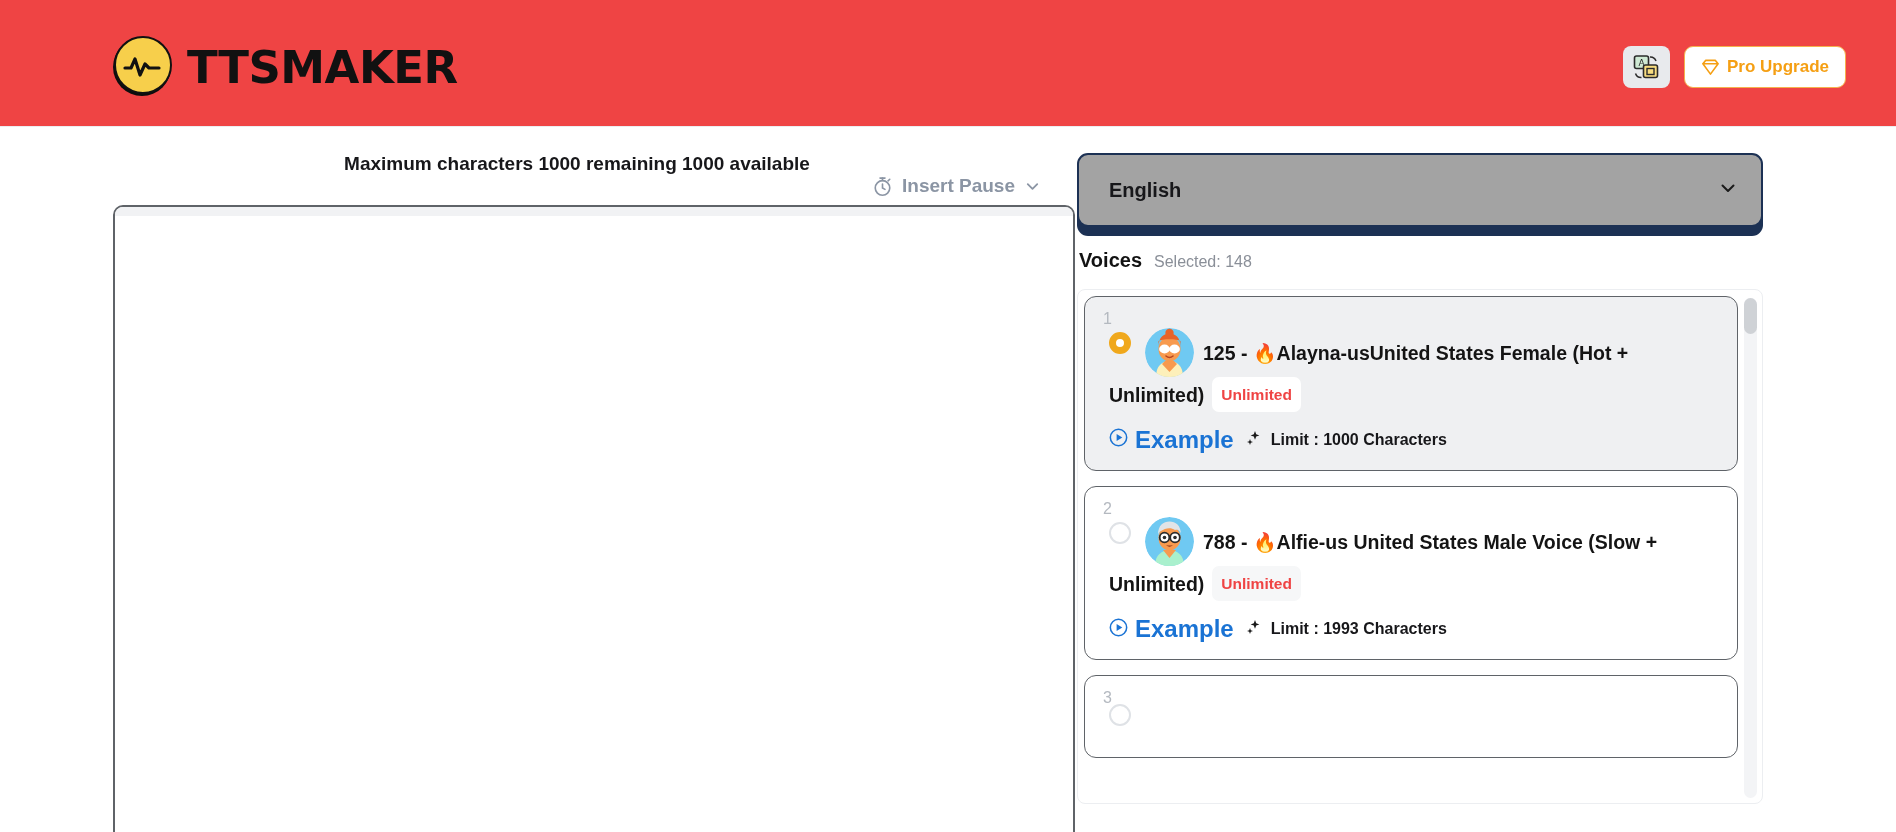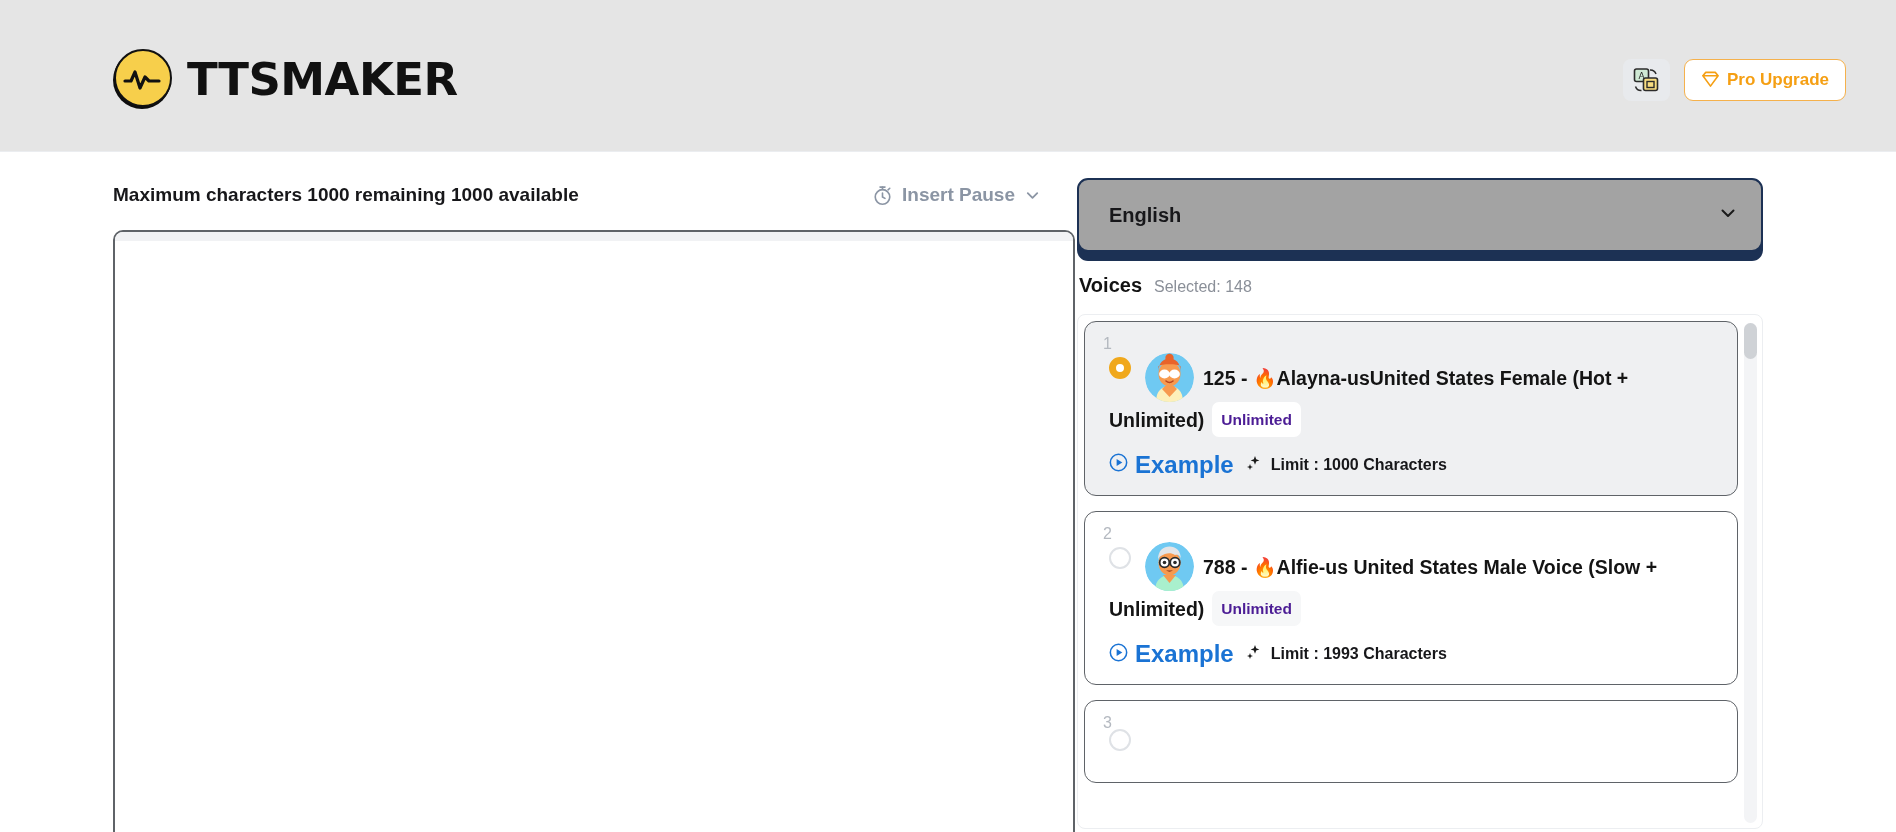--- a/index.html
+++ b/index.html
@@ -9,22 +9,22 @@
     height: 832px;
     overflow: hidden;
     background: #ffffff;
     font-family: "Liberation Sans", sans-serif;
     -webkit-font-smoothing: antialiased;
   }
 
   
   .header {
     position: relative;
-    height: 152px;
-    background: #e5e5e5;
+    height: 127px;
+    background: #ef4444;
     border-bottom: 1px solid #ebedf0;
     display: flex;
     align-items: center;
     padding: 8px 50px 0 113px;
   }
   .brand {
     display: flex;
     align-items: center;
     gap: 16px;
   }
@@ -108,20 +108,21 @@
   .left-pane {
     width: 1077px;
     padding: 26px 36px 0 113px;
     position: relative;
   }
   .left-head {
     display: flex;
     align-items: center;
     height: 34px;
     margin-bottom: 18px;
+    flex-direction: column;
   }
   .char-count {
     font-size: 19px;
     font-weight: 700;
     color: #17171a;
     white-space: nowrap;
   }
   .insert-pause {
     margin-left: auto;
     display: flex;
@@ -276,21 +277,21 @@
     top: -2px;
     overflow: hidden;
   }
   .flame { font-size: 19px; }
   .badge {
     display: inline-block;
     background: #ffffff;
     border-radius: 7px;
     font-size: 15.5px;
     font-weight: 700;
-    color: #4c1d95;
+    color: #ef4444;
     padding: 5px 9px;
     margin-left: 8px;
     vertical-align: middle;
     position: relative;
     top: -2px;
   }
   .voice-card.selected .badge { background: #ffffff; }
   .voice-card:not(.selected) .badge { background: #f6f7f8; }
   .voice-foot {
     display: flex;

